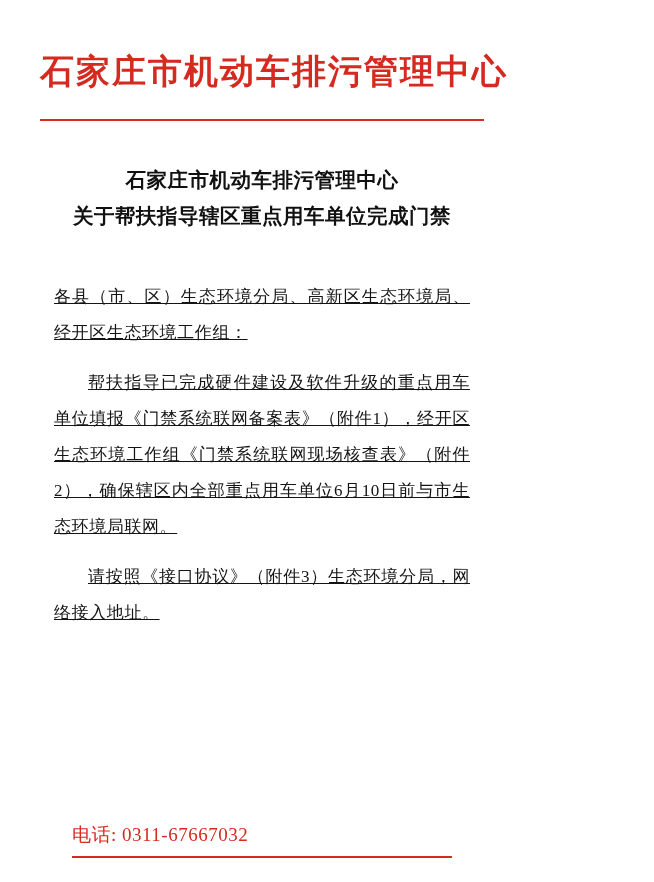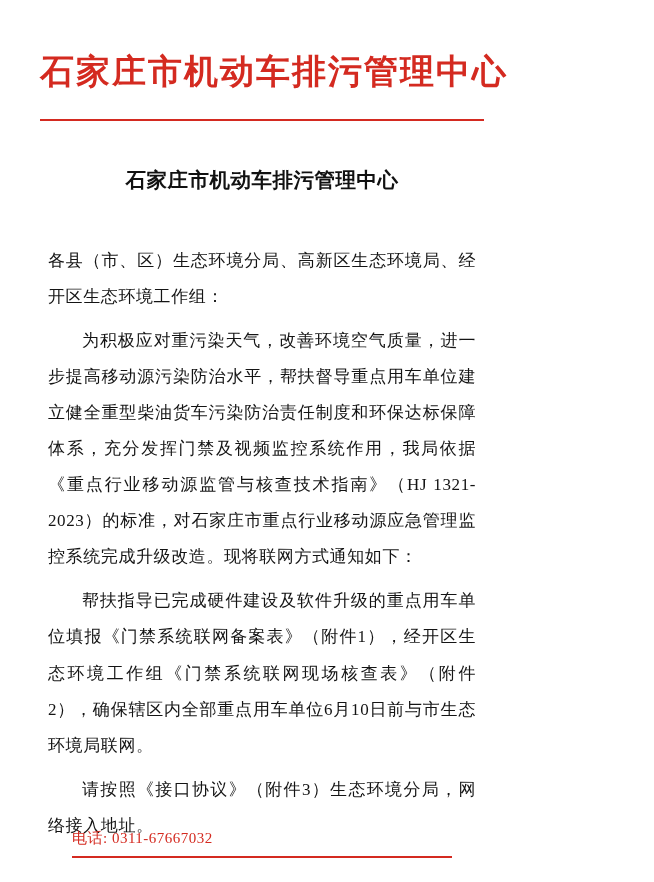--- a/index.html
+++ b/index.html
@@ -61,36 +61,37 @@
   .body-block {
     margin-top: 44px;
     font-size: 17px;
     line-height: 2.12;
     letter-spacing: 0.6px;
     text-align: justify;
     text-justify: inter-ideograph;
     color: #141414;
   }
   .body-block p {
-    margin: 8px;
+    margin: 14px;
+    text-decoration: underline;
   }
   .indent2 {
     text-indent: 2em;
   }
 
   
   .footer {
     position: absolute;
     left: 72px;
     right: 72px;
     bottom: 24px;
   }
   .footer-phone {
     color: #d42a20;
-    font-size: 15px;
+    font-size: 19px;
     letter-spacing: 0.5px;
     padding-bottom: 8px;
     text-align: left;
   }
   .footer-rule {
     height: 1.6px;
     background: #d42a20;
     width: 100%;
   }
 </style>
@@ -99,25 +100,25 @@
 
 <div class="page">
 
   <div class="letterhead">
     <div class="letterhead-title">石家庄市机动车排污管理中心</div>
     <div class="letterhead-rule"></div>
   </div>
 
   <div class="doc-title">
     <div>石家庄市机动车排污管理中心</div>
+    <div>关于帮扶指导辖区重点用车单位完成门禁</div>
   </div>
 
   <div class="body-block">
     <p>各县（市、区）生态环境分局、高新区生态环境局、经开区生态环境工作组：</p>
-    <p class="indent2">为积极应对重污染天气，改善环境空气质量，进一步提高移动源污染防治水平，帮扶督导重点用车单位建立健全重型柴油货车污染防治责任制度和环保达标保障体系，充分发挥门禁及视频监控系统作用，我局依据《重点行业移动源监管与核查技术指南》（HJ 1321-2023）的标准，对石家庄市重点行业移动源应急管理监控系统完成升级改造。现将联网方式通知如下：</p>
     <p class="indent2">帮扶指导已完成硬件建设及软件升级的重点用车单位填报《门禁系统联网备案表》（附件1），经开区生态环境工作组《门禁系统联网现场核查表》（附件2），确保辖区内全部重点用车单位6月10日前与市生态环境局联网。</p>
     <p class="indent2">请按照《接口协议》（附件3）生态环境分局，网络接入地址。</p>
   </div>
 
   <div class="footer">
     <div class="footer-phone">电话: 0311-67667032</div>
     <div class="footer-rule"></div>
   </div>
 
 </div>

